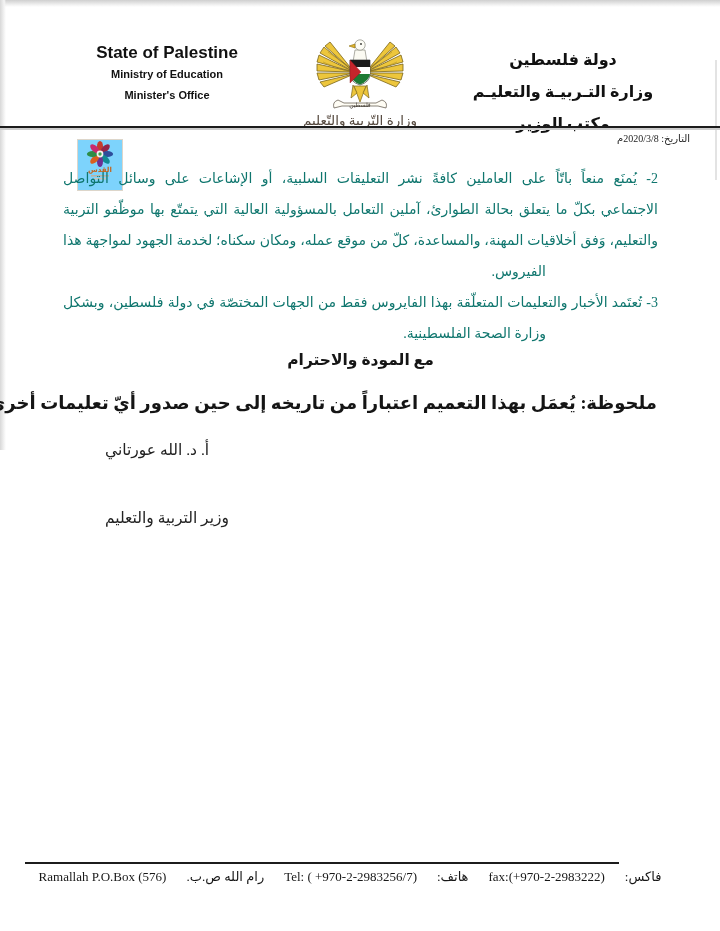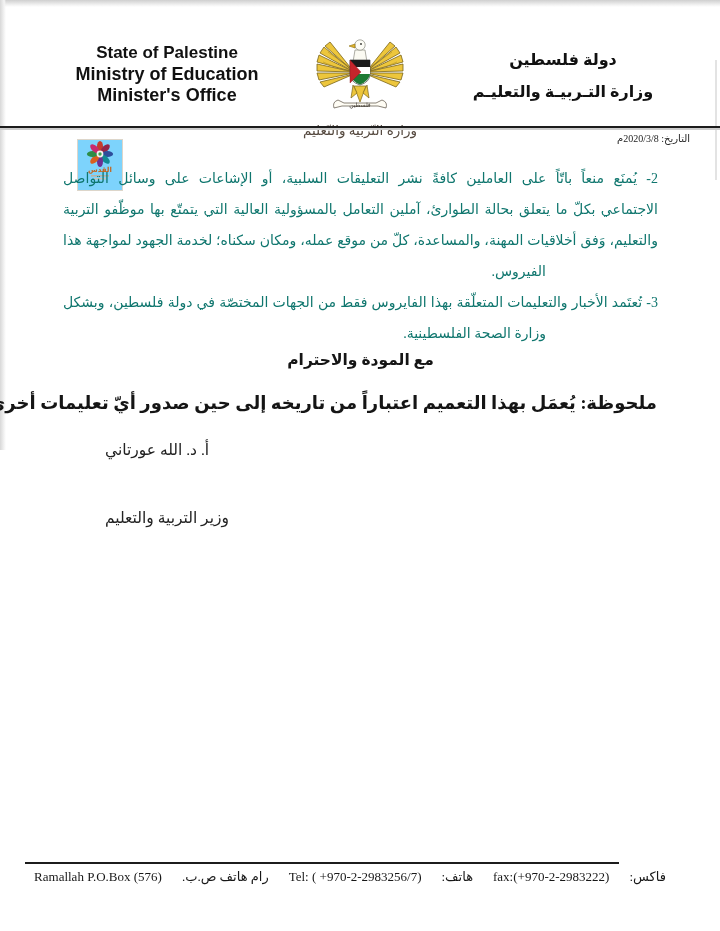--- a/index.html
+++ b/index.html
@@ -16,25 +16,25 @@
   .edge-top { position:absolute; left:0; top:0; width:720px; height:7px;
     background:linear-gradient(to bottom,#cfcfcf,#f2f2f2 70%,transparent); }
   .edge-left { position:absolute; left:0; top:0; width:6px; height:450px;
     background:linear-gradient(to right,#d8d8d8,#f4f4f4 70%,transparent); }
   .edge-right { position:absolute; right:3px; top:60px; width:2px; height:120px; background:#e3e3e3; }
 
   
   .hdr-left { position:absolute; left:58px; top:42px; width:218px; text-align:center;
     font-family:"Liberation Sans",sans-serif; font-weight:bold; color:#111; }
   .hdr-left .l1 { font-size:17px; line-height:22px; }
-  .hdr-left .l2, .hdr-left .l3 { font-size:18px; line-height:21px; }
+  .hdr-left .l2, .hdr-left .l3 { font-size:11px; line-height:21px; }
 
   .hdr-center { position:absolute; left:288px; top:36px; width:144px; text-align:center; }
   .hdr-center svg { display:block; margin:0 auto; }
-  .emblem-caption { margin-top:10px; font-size:13.5px; color:#55493f; white-space:nowrap; }
+  .emblem-caption { margin-top:0; font-size:13.5px; color:#55493f; white-space:nowrap; }
 
   .hdr-right { position:absolute; left:452px; top:44px; width:222px; text-align:center;
     font-weight:bold; color:#111; }
   .hdr-right div { font-size:16px; line-height:32px; white-space:nowrap; }
 
   .hdr-rule { position:absolute; left:0; top:126px; width:720px; height:0;
     border-top:2px solid #1c1c1c; box-shadow:0 2px 0 #cccccc; }
 
   
   .date-line { position:absolute; right:30px; top:133px; font-size:10px; color:#1d1d1d; white-space:nowrap; }
@@ -126,20 +126,21 @@
 
       <path d="M30,64 Q24,66 26,72 L34,70 L70,70 L78,72 Q80,66 74,64 L68,67 L36,67 Z" fill="#fffdf5" stroke="#6b6257" stroke-width="0.8"></path>
       <text x="52" y="70.5" font-size="6" text-anchor="middle" fill="#3a332c" font-family="'DejaVu Sans',sans-serif">فلسطين</text>
     </svg>
     <div class="emblem-caption" dir="rtl">وزارة التّربية والتّعليم</div>
   </div>
 
   <div class="hdr-right" dir="rtl">
     <div>دولة فلسطين</div>
     <div>وزارة التـربيـة والتعليـم</div>
+    <div>مكتب الوزير</div>
   </div>
 
   <div class="hdr-rule"></div>
 
   <div class="date-line" dir="rtl">التاريخ: 2020/3/8م</div>
 
   <div class="quds-logo">
     <svg width="44" height="50" viewBox="0 0 44 50">
       <g>
         <g transform="rotate(0 22 14)">
@@ -186,19 +187,19 @@
 
   <div class="closing" dir="rtl">مع المودة والاحترام</div>
   <div class="note" dir="rtl">ملحوظة: يُعمَل بهذا التعميم اعتباراً من تاريخه إلى حين صدور أيّ تعليمات أخرى.</div>
 
   <div class="sig-name" dir="rtl">أ. د. الله عورتاني</div>
   <div class="sig-title" dir="rtl">وزير التربية والتعليم</div>
 
   <div class="ftr-rule"></div>
   <div class="footer-row">
       <span class="fseg en" dir="ltr">Ramallah P.O.Box (576)</span>
-      <span class="fseg ar" dir="rtl">رام هاتف ص.ب.</span>
+      <span class="fseg ar" dir="rtl">رام الله ص.ب.</span>
       <span class="fseg en" dir="ltr">Tel: ( +970-2-2983256/7)</span>
       <span class="fseg ar" dir="rtl">هاتف:</span>
       <span class="fseg en" dir="ltr">fax:(+970-2-2983222)</span>
       <span class="fseg ar" dir="rtl">فاكس:</span>
     </div>
 </div>
 
 </body></html>

